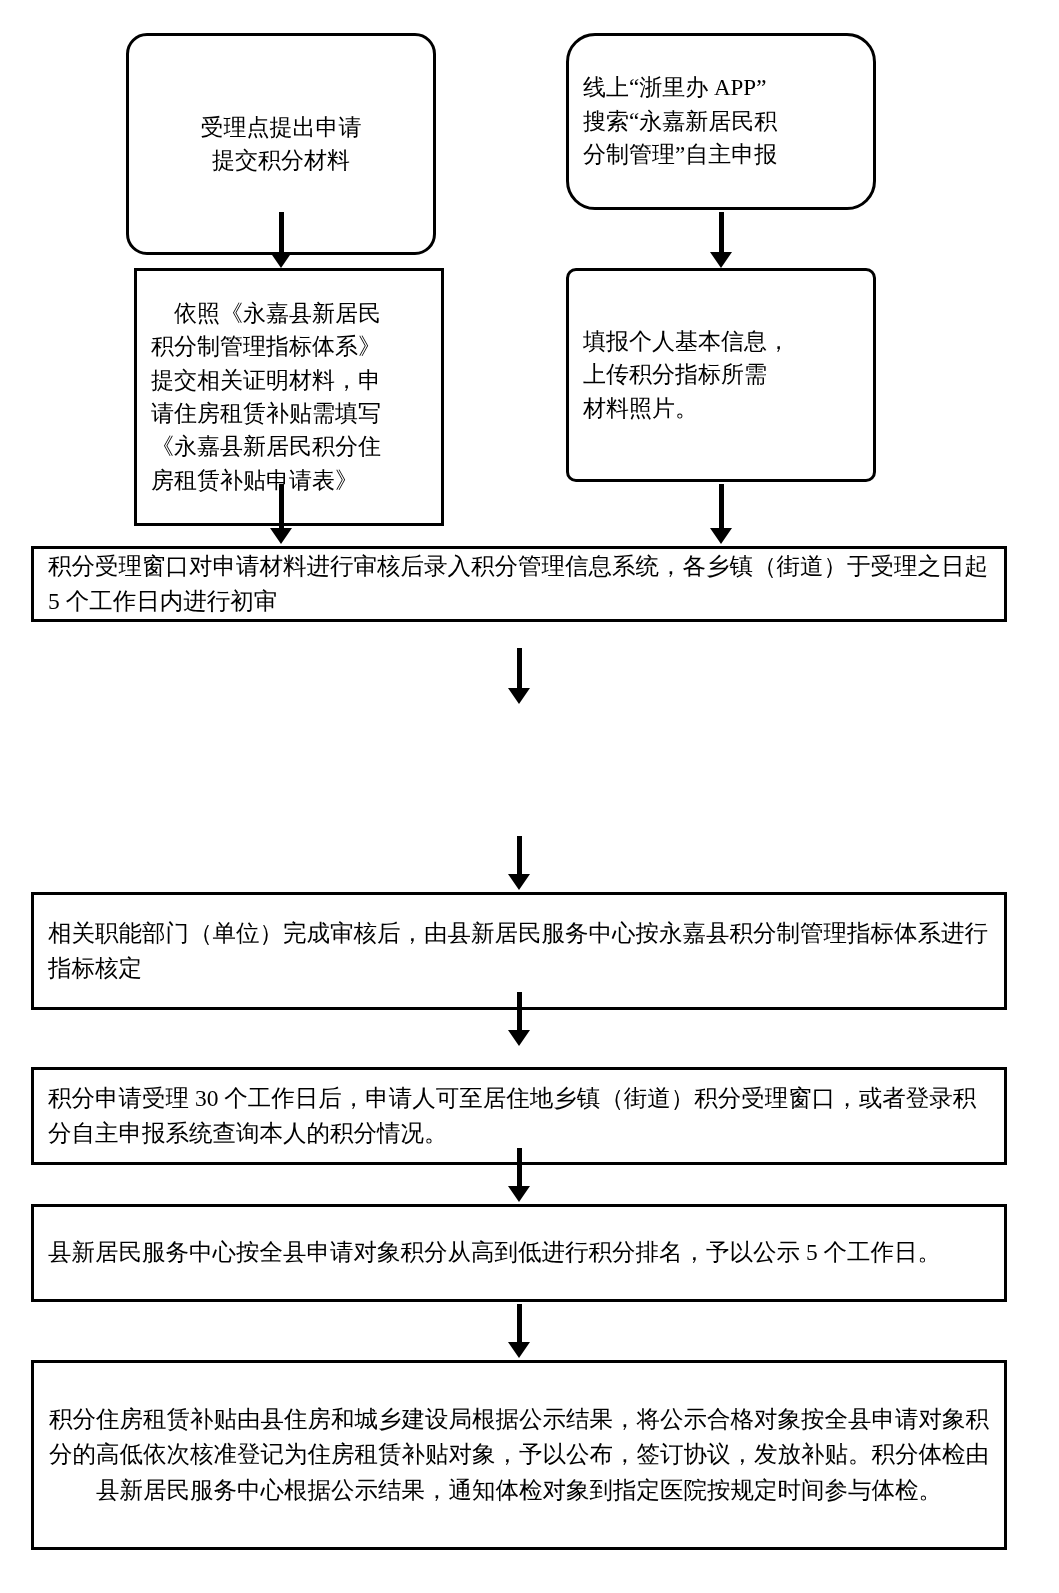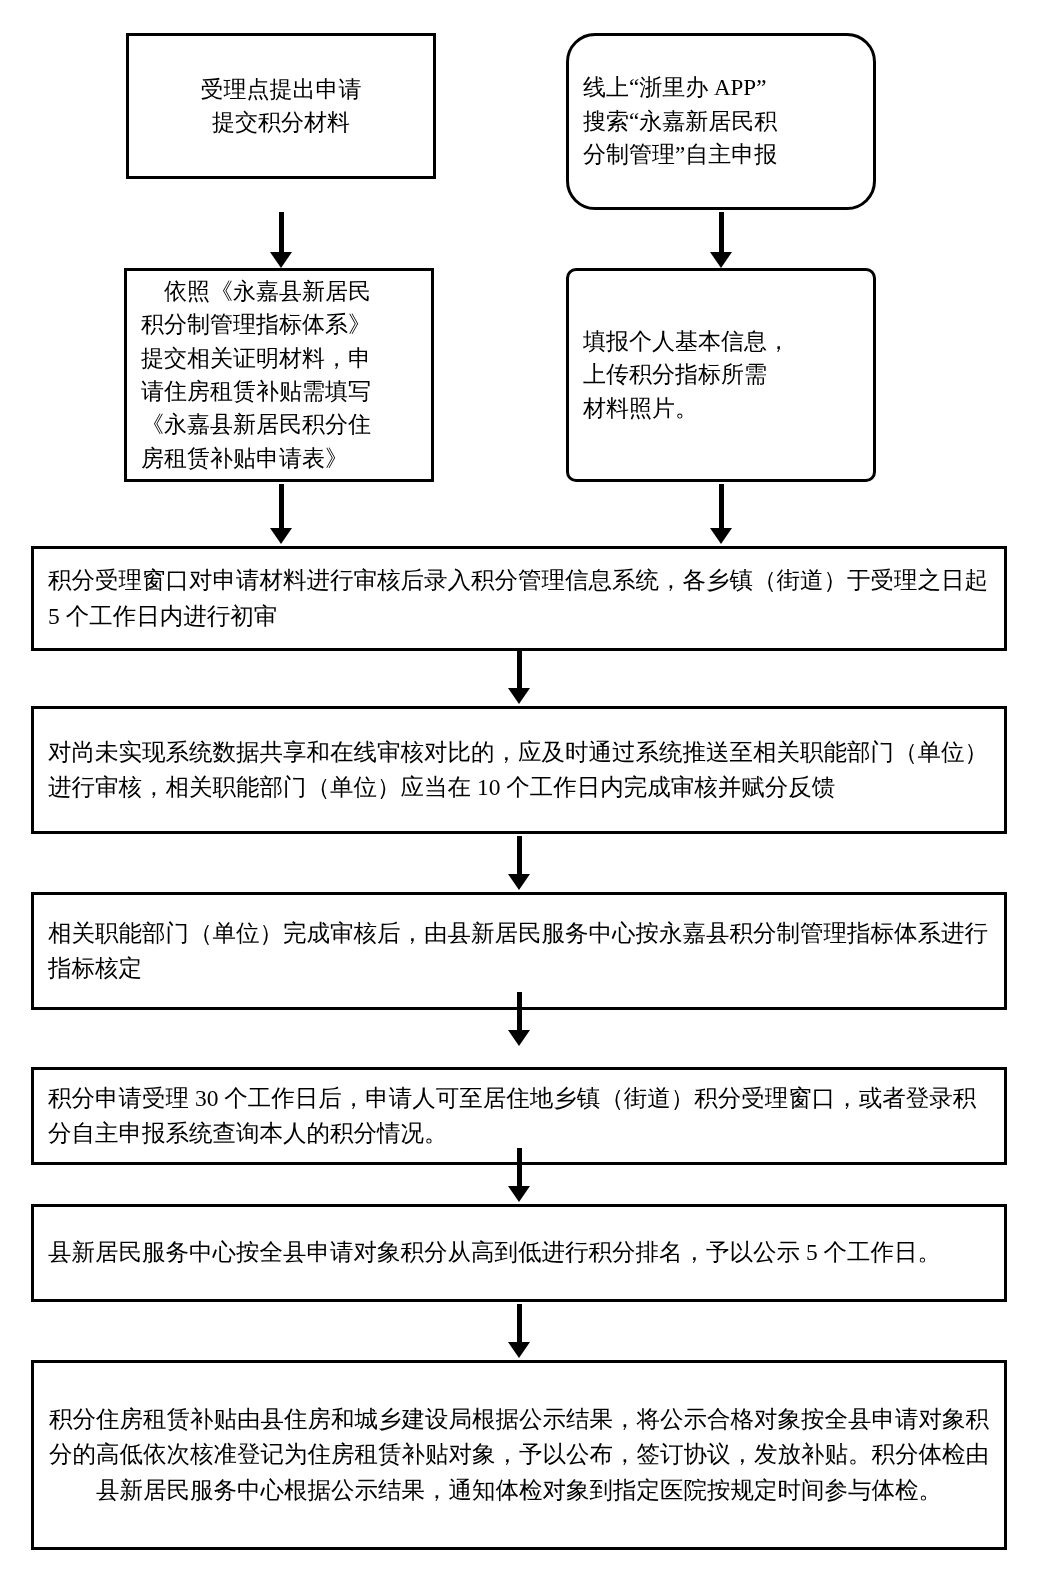--- a/index.html
+++ b/index.html
@@ -65,41 +65,41 @@
     border-left: 11px solid transparent;
     border-right: 11px solid transparent;
     border-top: 16px solid #000000;
   }
 </style>
 </head>
 <body>
 
 <div class="canvas">
 
-  <div class="box center" style="left:126px; top:33px; width:310px; height:146px;">
+  <div class="box center" style="left:126px; top:33px; width:310px; height:222px;border-radius:21px;">
     <span class="txt">受理点提出申请
 提交积分材料</span>
   </div>
 
   <div class="box" style="left:566px; top:33px; width:310px; height:177px;border-radius:29px;">
     <span class="txt">线上“浙里办 APP”
 搜索“永嘉新居民积
 分制管理”自主申报</span>
   </div>
 
   <div class="arrow" style="left:281px; top:212px; height:56px;">
     <div class="shaft" style="height:40px;"></div>
     <div class="head" style="top:40px;"></div>
   </div>
   <div class="arrow" style="left:721px; top:212px; height:56px;">
     <div class="shaft" style="height:40px;"></div>
     <div class="head" style="top:40px;"></div>
   </div>
 
-  <div class="box" style="left:124px; top:268px; width:310px; height:214px;">
+  <div class="box" style="left:134px; top:268px; width:310px; height:258px;">
     <span class="txt">　依照《永嘉县新居民
 积分制管理指标体系》
 提交相关证明材料，申
 请住房租赁补贴需填写
 《永嘉县新居民积分住
 房租赁补贴申请表》</span>
   </div>
 
   <div class="box" style="left:566px; top:268px; width:310px; height:214px;border-radius:10px;">
     <span class="txt">填报个人基本信息，
@@ -109,32 +109,29 @@
 
   <div class="arrow" style="left:281px; top:484px; height:62px;">
     <div class="shaft" style="height:44px;"></div>
     <div class="head" style="top:44px;"></div>
   </div>
   <div class="arrow" style="left:721px; top:484px; height:62px;">
     <div class="shaft" style="height:44px;"></div>
     <div class="head" style="top:44px;"></div>
   </div>
 
-  <div class="box wide" style="left:31px; top:546px; width:976px; height:105px;">
+  <div class="box wide" style="left:31px; top:546px; width:976px; height:76px;">
     <span class="txt">积分受理窗口对申请材料进行审核后录入积分管理信息系统，各乡镇（街道）于受理之日起 5 个工作日内进行初审</span>
   </div>
 
   <div class="arrow" style="left:519px; top:648px; height:58px;">
     <div class="shaft" style="height:40px;"></div>
     <div class="head" style="top:40px;"></div>
   </div>
 
-  <div class="box wide" style="left:31px; top:706px; width:976px; height:128px;">
-    <span class="txt">对尚未实现系统数据共享和在线审核对比的，应及时通过系统推送至相关职能部门（单位）进行审核，相关职能部门（单位）应当在 10 个工作日内完成审核并赋分反馈</span>
-  </div>
 
   <div class="arrow" style="left:519px; top:836px; height:56px;">
     <div class="shaft" style="height:38px;"></div>
     <div class="head" style="top:38px;"></div>
   </div>
 
   <div class="box wide" style="left:31px; top:892px; width:976px; height:118px;">
     <span class="txt">相关职能部门（单位）完成审核后，由县新居民服务中心按永嘉县积分制管理指标体系进行指标核定</span>
   </div>
 

